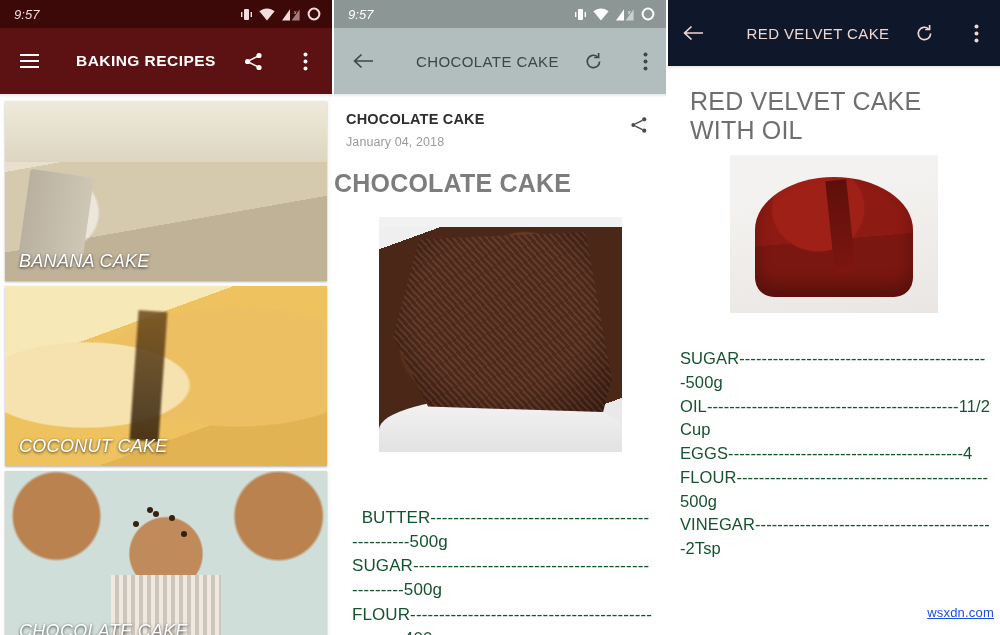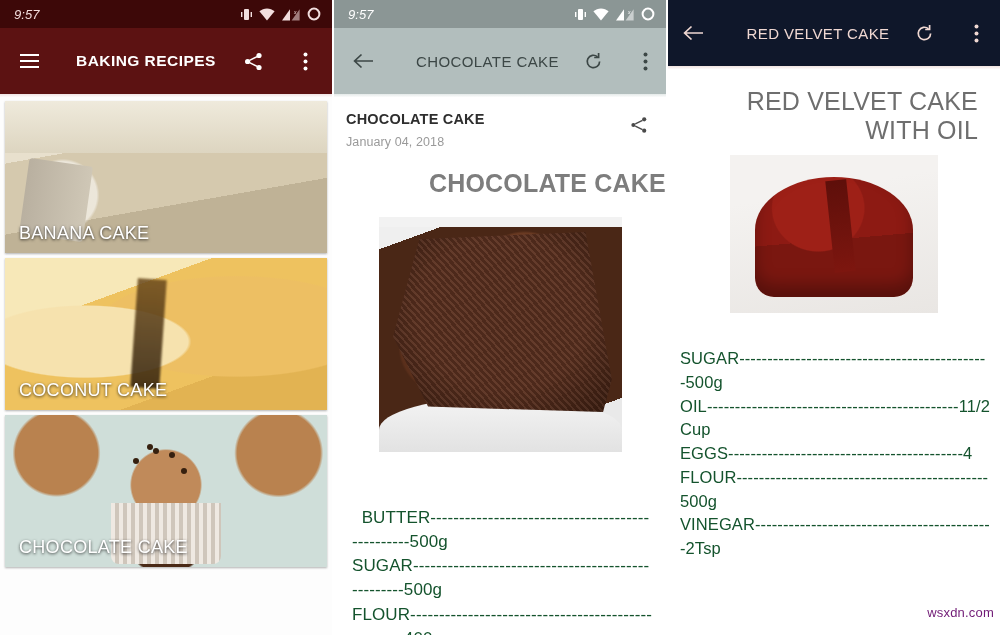--- a/index.html
+++ b/index.html
@@ -51,23 +51,24 @@
   .t-gray .shadow-line { background: linear-gradient(#e4e9e8,#fbfcfc); }
 
   
   .t-brick .status-bar { background: #6b2a20; color: #f3ded9; }
   .t-brick .app-bar { background: #0f172a; color: #f0d8d2; justify-content: center; }
   .t-brick .shadow-line { background: linear-gradient(#efe2df,#fdfbfb); }
 
   
   .recipe-list { background:#fdfdfd; height: calc(635px - 28px - 49px - 3px); overflow: hidden; }
   .recipe-card {
-    position: relative; margin: 4px 5px 5px 5px; height: 152px;
+    position: relative; margin: 4px 5px 5px 5px; height: 180px;
     overflow: hidden; background:#ddd;
     box-shadow: 0 1px 2px rgba(0,0,0,.30);
+    font-style: italic;
   }
   .recipe-card .photo { position:absolute; inset:0; }
   .card-title {
     position: absolute; left: 14px; bottom: 9px; color: #ffffff;
     font-size: 18px; letter-spacing: .3px;
     text-shadow: 0 1px 3px rgba(0,0,0,.75);
   }
   
   .ph-banana {
     background:
@@ -126,21 +127,21 @@
   }
   .art-head { display:flex; align-items:flex-start; padding: 14px 14px 0 12px; }
   .art-head-text { flex:1 1 auto; }
   .art-title {
     font-size: 14.5px; font-weight: bold; color:#2e2e2e; letter-spacing:.2px;
   }
   .art-date { font-size: 12.5px; color:#9a9a9a; margin-top: 8px; letter-spacing:.1px; }
   .art-share { width:26px; height:26px; display:flex; align-items:center; justify-content:center; margin-top:1px;}
 
   .big-heading {
-    text-align:right; color:#7d7d7d; font-size: 25px;
+    text-align:left; color:#7d7d7d; font-size: 25px;
     letter-spacing:.2px; line-height:1.16; font-weight:bold;
   }
   .big-heading.thin { font-weight: normal; font-size: 25px; color:#6e6e6e; }
 
   .photo-box { display:flex; justify-content:center; }
 
   .choco-photo {
     width: 243px; height: 250px; margin-top: 4px;
     background:
       radial-gradient(ellipse at 60% 36%, #6a3a22 0 26%, transparent 27%),
@@ -184,21 +185,21 @@
   .ingredients {
     color:#14532d; font-size: 17px; line-height: 1.42;
     white-space: pre-wrap; word-break: break-all;
     letter-spacing: .1px;
   }
   #screen-2 .ingredients { padding: 0 12px 0 18px; margin-top: 54px; }
   #screen-3 .ingredients { padding: 0 10px 0 12px; margin-top: 34px; font-size: 16.5px; line-height:1.44;}
 
   .watermark {
     position:absolute; right: 6px; bottom: 4px;
-    font-size: 13px; color:#701a75; letter-spacing:.2px;
+    font-size: 13px; color:#1d4ed8; letter-spacing:.2px;text-decoration:underline;
   }
 </style>
 </head>
 <body>
 
 <div class="screens">
 
   <div class="screen t-maroon" id="screen-1">
 
     <div class="status-bar">

